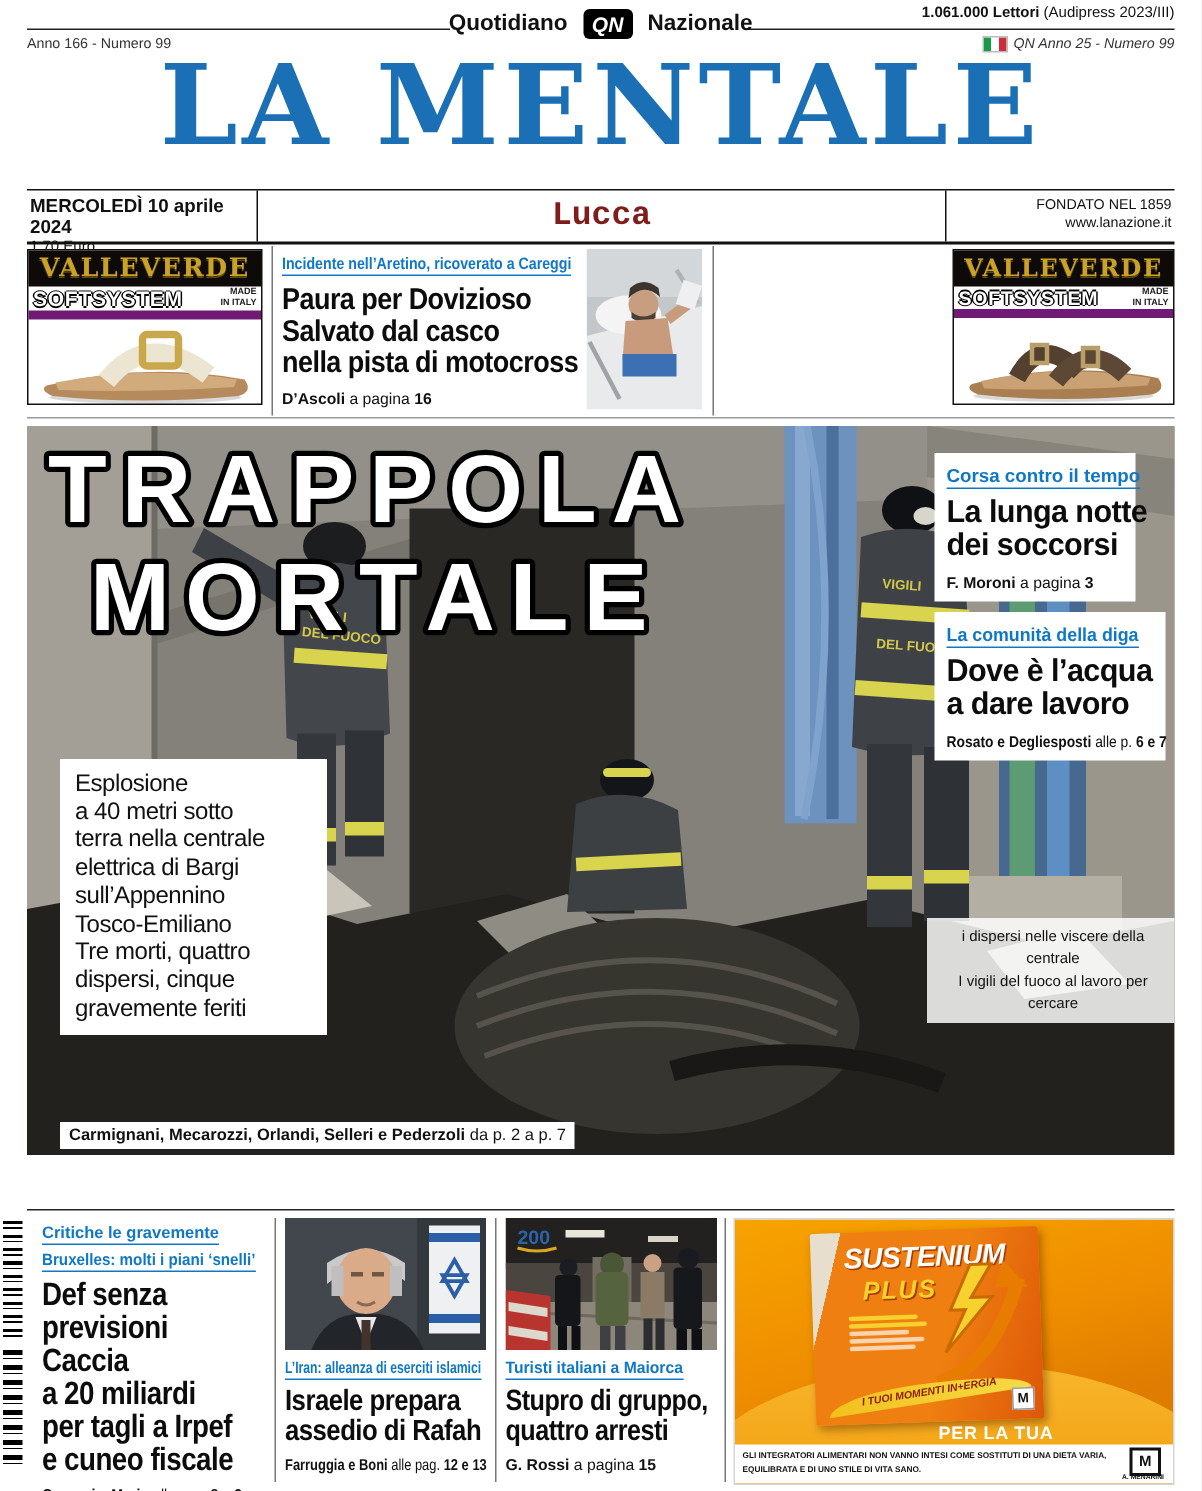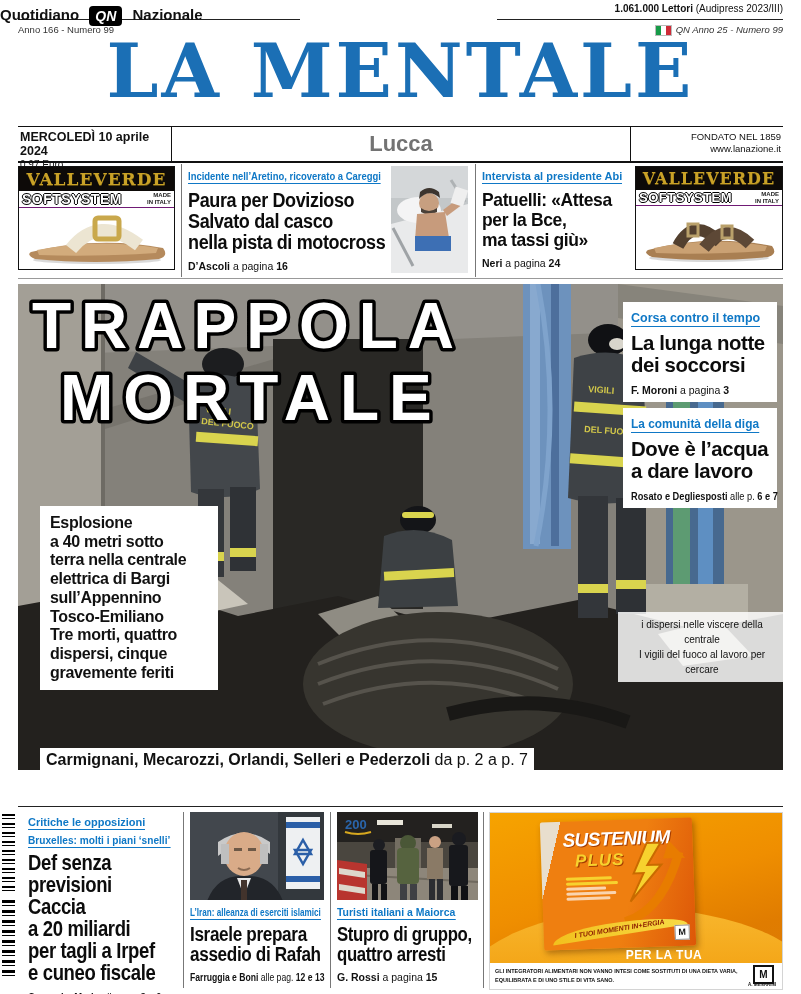--- a/index.html
+++ b/index.html
@@ -3,67 +3,67 @@
 <meta charset="utf-8">
 <style>
   html,body{margin:0;padding:0;background:#e9e9e9;}
   .page{position:relative;width:801px;height:994px;background:#fff;margin:0 auto;overflow:hidden;
         font-family:"Liberation Sans",sans-serif;color:#111;}
   .abs{position:absolute;}
   
   .readers{top:3px;right:18px;font-size:10px;}
   .readers b{font-weight:bold;}
   .hrule{height:1px;background:#222;}
-  .brandline{top:6px;left:0;width:100%;text-align:left;font-size:15px;font-weight:bold;}
+  .brandline{top:6px;left:0;width:100%;text-align:center;font-size:15px;font-weight:bold;}
   .qn-logo{display:inline-block;background:#000;color:#fff;font-weight:bold;font-style:italic;
            font-size:14px;padding:2px 6px;border-radius:4px;margin:0 6px;vertical-align:middle;}
   .edition{font-size:9.5px;color:#333;}
   .flag{display:inline-block;width:15px;height:9px;vertical-align:middle;margin-right:4px;
         background:linear-gradient(90deg,#169b48 0 33%,#fff 33% 66%,#ce2b37 66% 100%);border:0.5px solid #bbb;}
   
   .masthead{top:34px;left:0;width:100%;text-align:center;font-family:"DejaVu Serif",serif;
             font-weight:bold;font-size:74px;letter-spacing:3px;color:#1b6fb5;line-height:1;}
   
   .datebar{top:126px;left:18px;width:765px;height:34px;border-top:1px solid #111;border-bottom:2px solid #111;
            display:flex;}
   .datebar .cell{position:relative;height:100%;}
   .datebar .c1{width:154px;border-right:1px solid #111;padding:3px 0 0 2px;box-sizing:border-box;}
   .datebar .c2{flex:1;border-right:1px solid #111;text-align:center;}
   .datebar .c3{width:152px;text-align:right;padding:4px 2px 0 0;box-sizing:border-box;}
   .dateline{font-size:12.5px;font-weight:bold;}
   .priceline{font-size:10px;margin-top:1px;}
-  .lucca{font-size:22px;font-weight:bold;color:#737373;line-height:34px;}
+  .lucca{font-size:22px;font-weight:bold;color:#7f1d1d;line-height:34px;font-family:Liberation Mono, monospace;}
   .founded{font-size:9.5px;line-height:1.25;}
   
   .kicker{color:#0f78c6;font-weight:bold;font-size:11px;border-bottom:1.5px solid #0f78c6;
           display:inline-block;padding-bottom:1px;white-space:nowrap;transform-origin:0 50%;}
   .kicker.big{font-size:12.5px;}
   .headline{font-weight:bold;color:#0c0c0c;letter-spacing:-0.4px;line-height:1.05;transform-origin:0 0;white-space:nowrap;}
   .byline{font-size:10.5px;white-space:nowrap;}
   .byline .b{font-weight:bold;}
   
   .topstrip{top:164px;left:18px;width:765px;height:114px;border-bottom:1px solid #999;}
   .vline{position:absolute;width:1px;background:#777;}
   .ad-vv{border:1px solid #111;background:#fff;box-sizing:border-box;}
   .vv-black{background:#0d0a08;text-align:center;padding:2px 0;}
   .vv-gold{font-family:"DejaVu Serif",serif;font-weight:bold;font-size:17px;color:#c9a227;letter-spacing:1px;
            text-shadow:0 1px 0 #5e4a10;}
-  .vv-white{border-bottom:1px solid #701a75;display:flex;align-items:center;padding:0 3px;}
+  .vv-white{border-bottom:6px solid #701a75;display:flex;align-items:center;padding:0 3px;}
   .vv-soft{font-size:14px;font-weight:bold;letter-spacing:0.5px;color:#fff;
            text-shadow:-1px 0 #000,1px 0 #000,0 -1px #000,0 1px #000;flex:1;}
   .vv-made{font-size:6px;font-weight:bold;color:#222;line-height:1.1;text-align:right;}
   
   .mainphoto{top:284px;left:18px;width:765px;height:486px;overflow:hidden;background:#84817a;}
   .bigheadline-svg{position:absolute;top:6px;left:8px;}
   .whitebox{position:absolute;background:#fff;padding:6px 8px;box-sizing:border-box;}
   .sidebox .headline{font-size:21px;white-space:nowrap;}
-  .summary{font-size:16px;font-weight:bold;line-height:1.17;white-space:nowrap;letter-spacing:-0.3px;}
+  .summary{font-size:16px;font-weight:normal;line-height:1.17;white-space:nowrap;letter-spacing:-0.3px;}
   .caption{position:absolute;background:rgba(255,255,255,0.84);font-size:10px;text-align:center;
            padding:5px 4px;line-height:1.5;}
-  .credits{position:absolute;background:#fff;font-size:16px;padding:3px 6px;white-space:nowrap;}
+  .credits{position:absolute;background:#fff;font-size:11px;padding:3px 6px;white-space:nowrap;}
   
   .bottomrule{top:806px;left:18px;width:765px;}
   .barcode{top:814px;left:2px;width:13px;height:80px;
            background:repeating-linear-gradient(180deg,#000 0 2px,#fff 2px 4px,#000 4px 5px,#fff 5px 9px);}
   .barcode2{top:900px;left:2px;width:13px;height:78px;
            background:repeating-linear-gradient(180deg,#000 0 3px,#fff 3px 5px,#000 5px 6px,#fff 6px 10px);}
   .bcol{top:812px;}
   .bcol .headline{margin-top:5px;}
   .bphoto{width:100%;height:88px;overflow:hidden;}
   .adsus{top:812px;left:489px;width:294px;height:178px;border:1px solid #d4d4d4;box-sizing:border-box;
@@ -113,21 +113,21 @@
   <div class="abs edition" style="top:24px;left:18px;">Anno 166 - Numero 99</div>
   <div class="abs edition" style="top:24px;right:18px;font-style:italic;">
     <span class="flag"></span><span>QN Anno 25 - Numero 99</span>
   </div>
 
   <div class="abs masthead">LA MENTALE</div>
 
   <div class="abs datebar">
     <div class="cell c1">
       <div class="dateline">MERCOLEDÌ 10 aprile 2024</div>
-      <div class="priceline">0,97 Euro</div>
+      <div class="priceline">1,70 Euro</div>
     </div>
     <div class="cell c2">
       <span class="lucca">Lucca</span>
     </div>
     <div class="cell c3">
       <div class="founded">FONDATO NEL 1859</div>
       <div class="founded">www.lanazione.it</div>
     </div>
   </div>
 
@@ -173,29 +173,20 @@
         <path d="M30,42 Q38,48 46,42 L46,46 Q38,51 30,46 Z" fill="#4a4038"></path>
         <polygon points="26,48 54,46 58,72 24,74" fill="#c79b7c"></polygon>
         <rect x="24" y="70" width="36" height="15" fill="#3d6fb4"></rect>
         <polygon points="52,44 68,32 72,38 56,50" fill="#c79b7c"></polygon>
         <rect x="62" y="22" width="13" height="17" fill="#efefef" transform="rotate(18 68 30)"></rect>
       </svg>
     </div>
 
     <div class="vline" style="left:457px;top:0;height:113px;"></div>
 
-    <div class="abs" style="left:464px;top:2px;width:150px;">
-      <div class="kicker">Intervista al presidente Abi</div>
-      <div class="headline" style="font-size:19px;margin-top:6px;transform:scaleX(0.92);">
-        <div>Patuelli: «Attesa</div>
-        <div>per la Bce,</div>
-        <div>ma tassi giù»</div>
-      </div>
-      <div class="byline" style="margin-top:7px;"><span class="b">Neri</span><span> a pagina </span><span class="b">24</span></div>
-    </div>
 
     <div class="abs ad-vv" style="left:617px;top:2px;width:148px;height:104px;">
       <div class="vv-black"><span class="vv-gold" style="font-size:16px;">VALLEVERDE</span></div>
       <div class="vv-white">
         <span class="vv-soft" style="font-size:13px;">SOFTSYSTEM</span>
         <span class="vv-made"><span>MADE</span><br><span>IN ITALY</span></span>
       </div>
       <svg width="146" height="58" viewBox="0 0 146 58">
         <ellipse cx="73" cy="52" rx="60" ry="4" fill="rgba(0,0,0,0.15)"></ellipse>
         <path d="M12,44 Q73,28 136,40 Q142,48 132,51 Q70,57 16,51 Q7,47 12,44" fill="#a97f52"></path>
@@ -275,21 +266,21 @@
 
     
     <svg class="bigheadline-svg" width="580" height="150">
       <g font-family="Liberation Sans, sans-serif" font-weight="bold" font-size="64" letter-spacing="10" fill="#ffffff" stroke="#000000" stroke-width="7" paint-order="stroke" stroke-linejoin="round">
         <text x="6" y="58">TRAPPOLA</text>
         <text x="34" y="130">MORTALE</text>
       </g>
     </svg>
 
     
-    <div class="whitebox sidebox" style="left:605px;top:18px;width:154px;">
+    <div class="whitebox sidebox" style="left:605px;top:18px;width:134px;">
       <div class="kicker big">Corsa contro il tempo</div>
       <div class="headline" style="margin-top:5px;transform:scaleX(0.97);">
         <div>La lunga notte</div>
         <div>dei soccorsi</div>
       </div>
       <div class="byline" style="margin-top:8px;"><span class="b">F. Moroni</span><span> a pagina </span><span class="b">3</span></div>
     </div>
 
     <div class="whitebox sidebox" style="left:605px;top:124px;width:154px;">
       <div class="kicker big" style="transform:scaleX(0.95);">La comunità della diga</div>
@@ -323,21 +314,21 @@
 
     
     <div class="credits" style="left:22px;top:464px;"><span class="b" style="font-weight:bold;">Carmignani, Mecarozzi, Orlandi, Selleri e Pederzoli</span><span> da p. 2 a p. 7</span></div>
   </div>
 
   <div class="abs hrule bottomrule"></div>
   <div class="abs barcode"></div>
   <div class="abs barcode2"></div>
 
   <div class="abs bcol" style="left:28px;width:152px;">
-    <div class="kicker" style="font-size:11px;">Critiche le opposizioni</div><br>
+    <div class="kicker" style="font-size:11px;">Critiche le gravemente</div><br>
     <div class="kicker" style="font-size:11px;margin-top:2px;transform:scaleX(0.92);">Bruxelles: molti i piani ‘snelli’</div>
     <div class="headline" style="font-size:21.5px;line-height:1.02;transform:scaleX(0.86);">
       <div>Def senza</div>
       <div>previsioni</div>
       <div>Caccia</div>
       <div>a 20 miliardi</div>
       <div>per tagli a Irpef</div>
       <div>e cuneo fiscale</div>
     </div>
     <div class="byline" style="margin-top:6px;transform:scaleX(0.9);transform-origin:0 0;"><span class="b">Coppari e Marin</span><span> alle pag. </span><span class="b">8 e 9</span></div>

